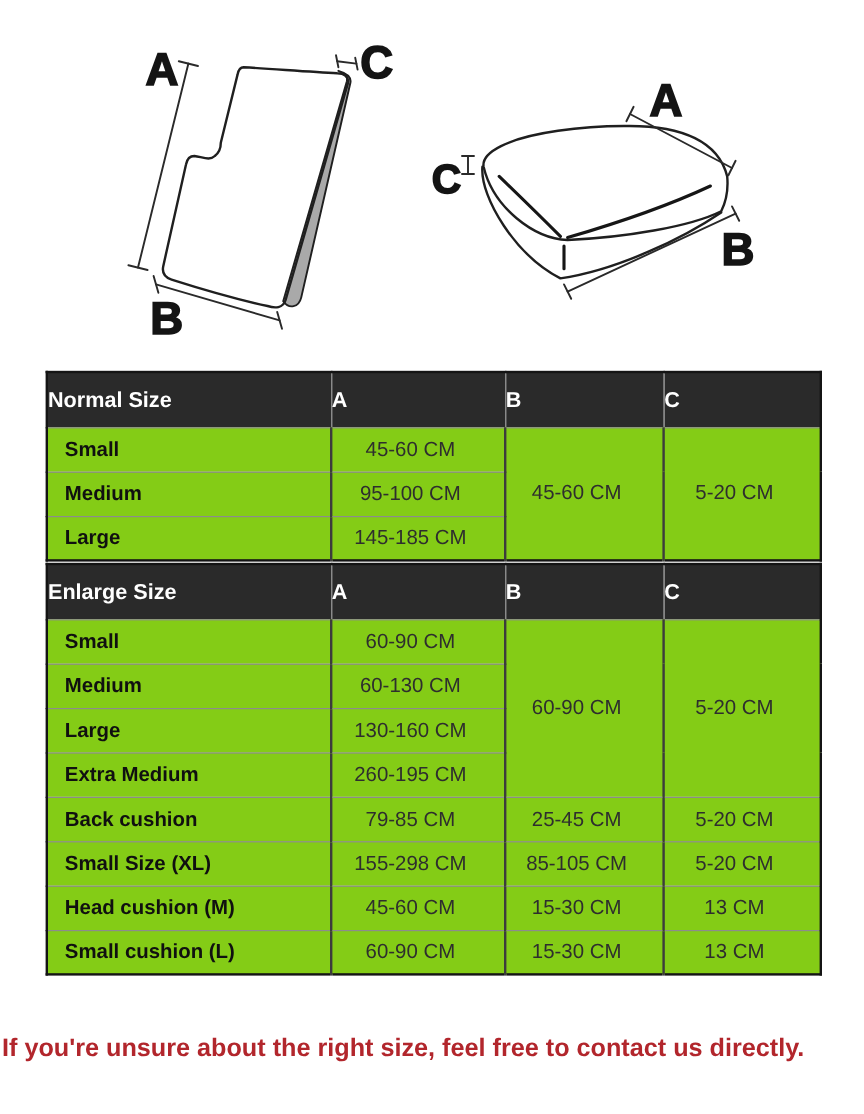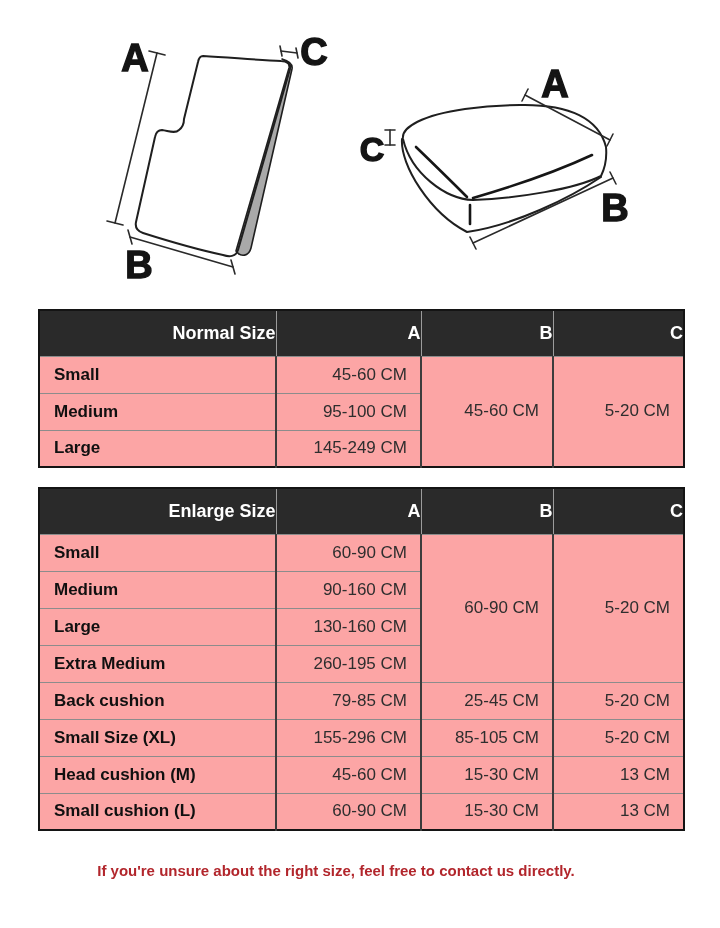--- a/index.html
+++ b/index.html
@@ -20,38 +20,38 @@
   #seat-diagram{left:345px;top:55px;}
   .diagram text{font-family:"Liberation Sans",sans-serif;font-weight:bold;fill:#141414;stroke:#141414;stroke-width:1.4;}
   .outline{fill:none;stroke:var(--line-dark);stroke-width:2;stroke-linecap:round;stroke-linejoin:round;}
   .seam{fill:none;stroke:#161616;stroke-width:2.6;stroke-linecap:round;}
   .measure{stroke:#2a2a2a;stroke-width:1.6;stroke-linecap:round;}
   .band{fill:var(--band-gray);stroke:var(--line-dark);stroke-width:1.6;stroke-linejoin:round;}
 
   .size-table{position:absolute;left:38px;width:645px;border-collapse:collapse;table-layout:fixed;
               border:2px solid #141414;background:#ffffff;}
   #table-0{top:309px;}
-  #table-1{top:487px;}
+  #table-1{top:469px;}
   .col-label{width:237px;}
   .col-a{width:145px;}
   .col-b{width:132px;}
   .col-c{width:131px;}
   .size-table thead tr{height:46px;}
   .size-table tbody tr{height:37px;}
   .size-table th{background:var(--header-bg);color:var(--header-text);font-size:18px;font-weight:bold;
-                 text-align:right;padding:0;border-left:1px solid #9b9b9b;}
+                 text-align:left;padding:0;border-left:1px solid #9b9b9b;}
   .size-table th:first-child{border-left:none;}
   .size-table td{padding:0;border-left:2px solid var(--grid-dark);border-top:1px solid var(--grid-light);
-                 font-size:17px;color:#2e2e2e;background:#fca5a5;}
+                 font-size:17px;color:#2e2e2e;background:#84cc16;}
   .size-table td:first-child{border-left:none;}
   .size-table td.label{font-weight:bold;color:#101010;text-align:left;padding-left:14px;}
-  .size-table td.value{text-align:right;padding-right:13px;}
+  .size-table td.value{text-align:center;padding-right:13px;}
 
   .note{position:absolute;left:0;top:862px;width:672px;text-align:center;
-        color:var(--note-red);font-size:15px;font-weight:bold;}
+        color:var(--note-red);font-size:21px;font-weight:bold;}
 </style>
 </head>
 <body>
 
 <div class="page">
 
   <svg id="back-diagram" class="diagram" width="250" height="270" viewBox="0 0 250 270">
     <path class="band" d="M187,39 C194,41 198,44 197,49 L156,228 C154,236 146,238 141,231 L194,48 C195,44 192,41 187,39 Z"></path>
     <path class="outline" d="M108,36 C140,38 165,40 186,41 C192,41 196,44 195,49
              L143,230 C141,237 134,237 128,235
@@ -123,21 +123,21 @@
             <td class="value">45-60 CM</td>
             <td class="value" rowspan="3">45-60 CM</td>
             <td class="value" rowspan="3">5-20 CM</td>
           </tr>
           <tr>
             <td class="label">Medium</td>
             <td class="value">95-100 CM</td>
           </tr>
           <tr>
             <td class="label">Large</td>
-            <td class="value">145-249 CM</td>
+            <td class="value">145-185 CM</td>
           </tr>
         </tbody>
       </table>
       <table class="size-table" id="table-1">
         <colgroup>
           <col class="col-label">
           <col class="col-a">
           <col class="col-b">
           <col class="col-c">
         </colgroup>
@@ -151,39 +151,39 @@
         </thead>
         <tbody>
           <tr>
             <td class="label">Small</td>
             <td class="value">60-90 CM</td>
             <td class="value" rowspan="4">60-90 CM</td>
             <td class="value" rowspan="4">5-20 CM</td>
           </tr>
           <tr>
             <td class="label">Medium</td>
-            <td class="value">90-160 CM</td>
+            <td class="value">60-130 CM</td>
           </tr>
           <tr>
             <td class="label">Large</td>
             <td class="value">130-160 CM</td>
           </tr>
           <tr>
             <td class="label">Extra Medium</td>
             <td class="value">260-195 CM</td>
           </tr>
           <tr>
             <td class="label">Back cushion</td>
             <td class="value">79-85 CM</td>
             <td class="value">25-45 CM</td>
             <td class="value">5-20 CM</td>
           </tr>
           <tr>
             <td class="label">Small Size (XL)</td>
-            <td class="value">155-296 CM</td>
+            <td class="value">155-298 CM</td>
             <td class="value">85-105 CM</td>
             <td class="value">5-20 CM</td>
           </tr>
           <tr>
             <td class="label">Head cushion (M)</td>
             <td class="value">45-60 CM</td>
             <td class="value">15-30 CM</td>
             <td class="value">13 CM</td>
           </tr>
           <tr>

